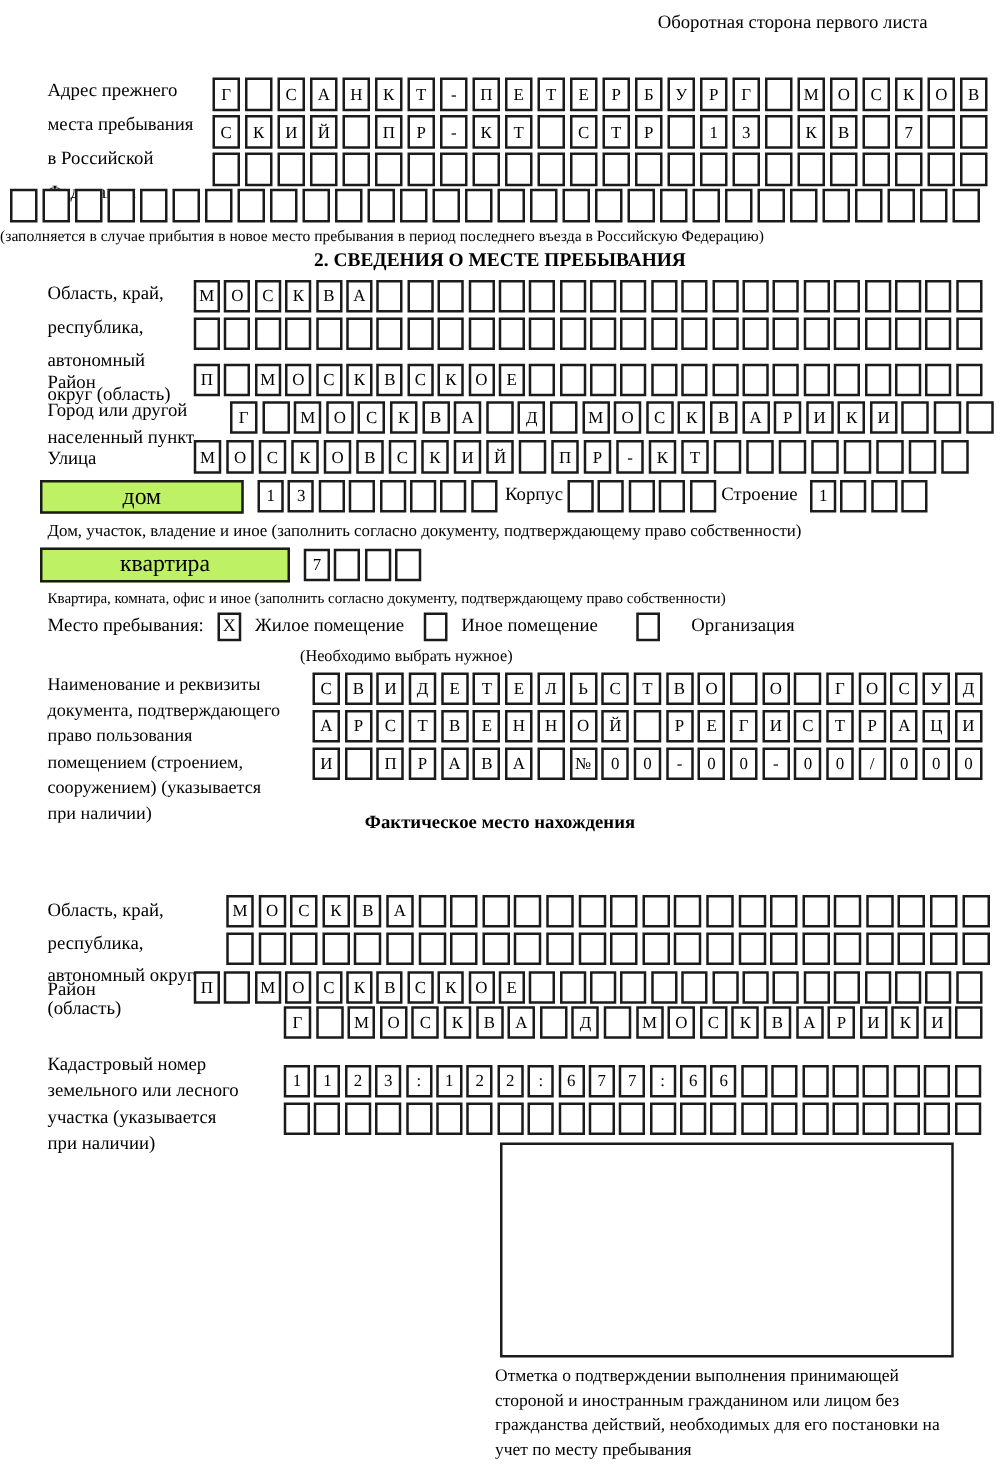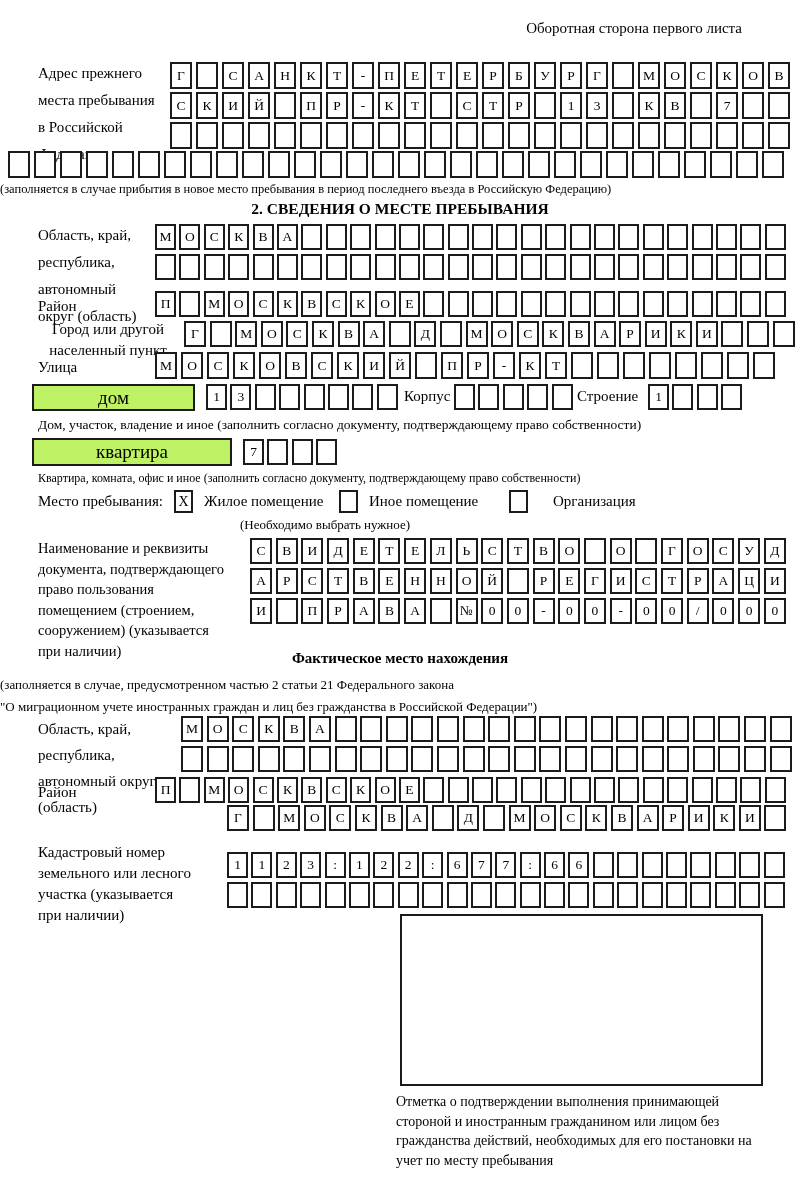--- a/index.html
+++ b/index.html
@@ -1,18 +1,18 @@
 <!DOCTYPE html>
 <html><head>
 <meta charset="utf-8">
 <style>
   html,body{margin:0;padding:0;background:#fff;}
   #page{position:relative;width:800px;height:1180px;background:#fff;overflow:hidden;
         font-family:"Liberation Serif","DejaVu Serif",serif;color:#000;}
-  .corner{position:absolute;top:20px;right:58px;font-size:15px;}
+  .corner{position:absolute;top:10px;right:58px;font-size:15px;}
   .lbl{position:absolute;font-size:15px;white-space:pre-line;line-height:27px;}
   .lbl.tight{line-height:21px;}
   .lbl.mid{line-height:26px;}
   .lbl.doc6{line-height:20.5px;}
   .note{position:absolute;font-size:13px;}
   .note.center{left:0;width:800px;white-space:pre-line;}
   .title{position:absolute;left:0;width:800px;text-align:center;font-weight:bold;font-size:15.5px;}
   .grid{position:absolute;display:flex;}
   .cell{flex:0 0 auto;box-sizing:border-box;border:2px solid #1b1b1b;background:#fff;
         display:flex;align-items:center;justify-content:center;font-size:13.5px;}
@@ -239,21 +239,21 @@
       <span class="cell">&nbsp;</span>
       <span class="cell">&nbsp;</span>
       <span class="cell">&nbsp;</span>
       <span class="cell">&nbsp;</span>
       <span class="cell">&nbsp;</span>
       <span class="cell">&nbsp;</span>
       <span class="cell">&nbsp;</span>
       <span class="cell">&nbsp;</span>
     </div>
 
-  <div class="lbl tight" style="left:38px;top:319px;width:140px;text-align:center;">Город или другой
+  <div class="lbl tight" style="left:38px;top:319px;width:140px;">Город или другой
 населенный пункт</div>
   <div class="grid g25" style="left:184px;top:321px;">
       <span class="cell">Г</span>
       <span class="cell">&nbsp;</span>
       <span class="cell">М</span>
       <span class="cell">О</span>
       <span class="cell">С</span>
       <span class="cell">К</span>
       <span class="cell">В</span>
       <span class="cell">А</span>
@@ -419,22 +419,20 @@
       <span class="cell">-</span>
       <span class="cell">0</span>
       <span class="cell">0</span>
       <span class="cell">/</span>
       <span class="cell">0</span>
       <span class="cell">0</span>
       <span class="cell">0</span>
     </div>
 
   <div class="title" style="top:650px;font-size:15px;">Фактическое место нахождения</div>
-  <div class="note center" style="top:674px;line-height:22px;">(заполняется в случае, предусмотренном частью 2 статьи 21 Федерального закона
-"О миграционном учете иностранных граждан и лиц без гражданства в Российской Федерации")</div>
 
   <div class="lbl mid" style="left:38px;top:716px;width:140px;">Область, край,
 республика,
 автономный округ
 (область)</div>
   <div class="grid g25" style="left:181px;top:716px;">
       <span class="cell">М</span>
       <span class="cell">О</span>
       <span class="cell">С</span>
       <span class="cell">К</span>

